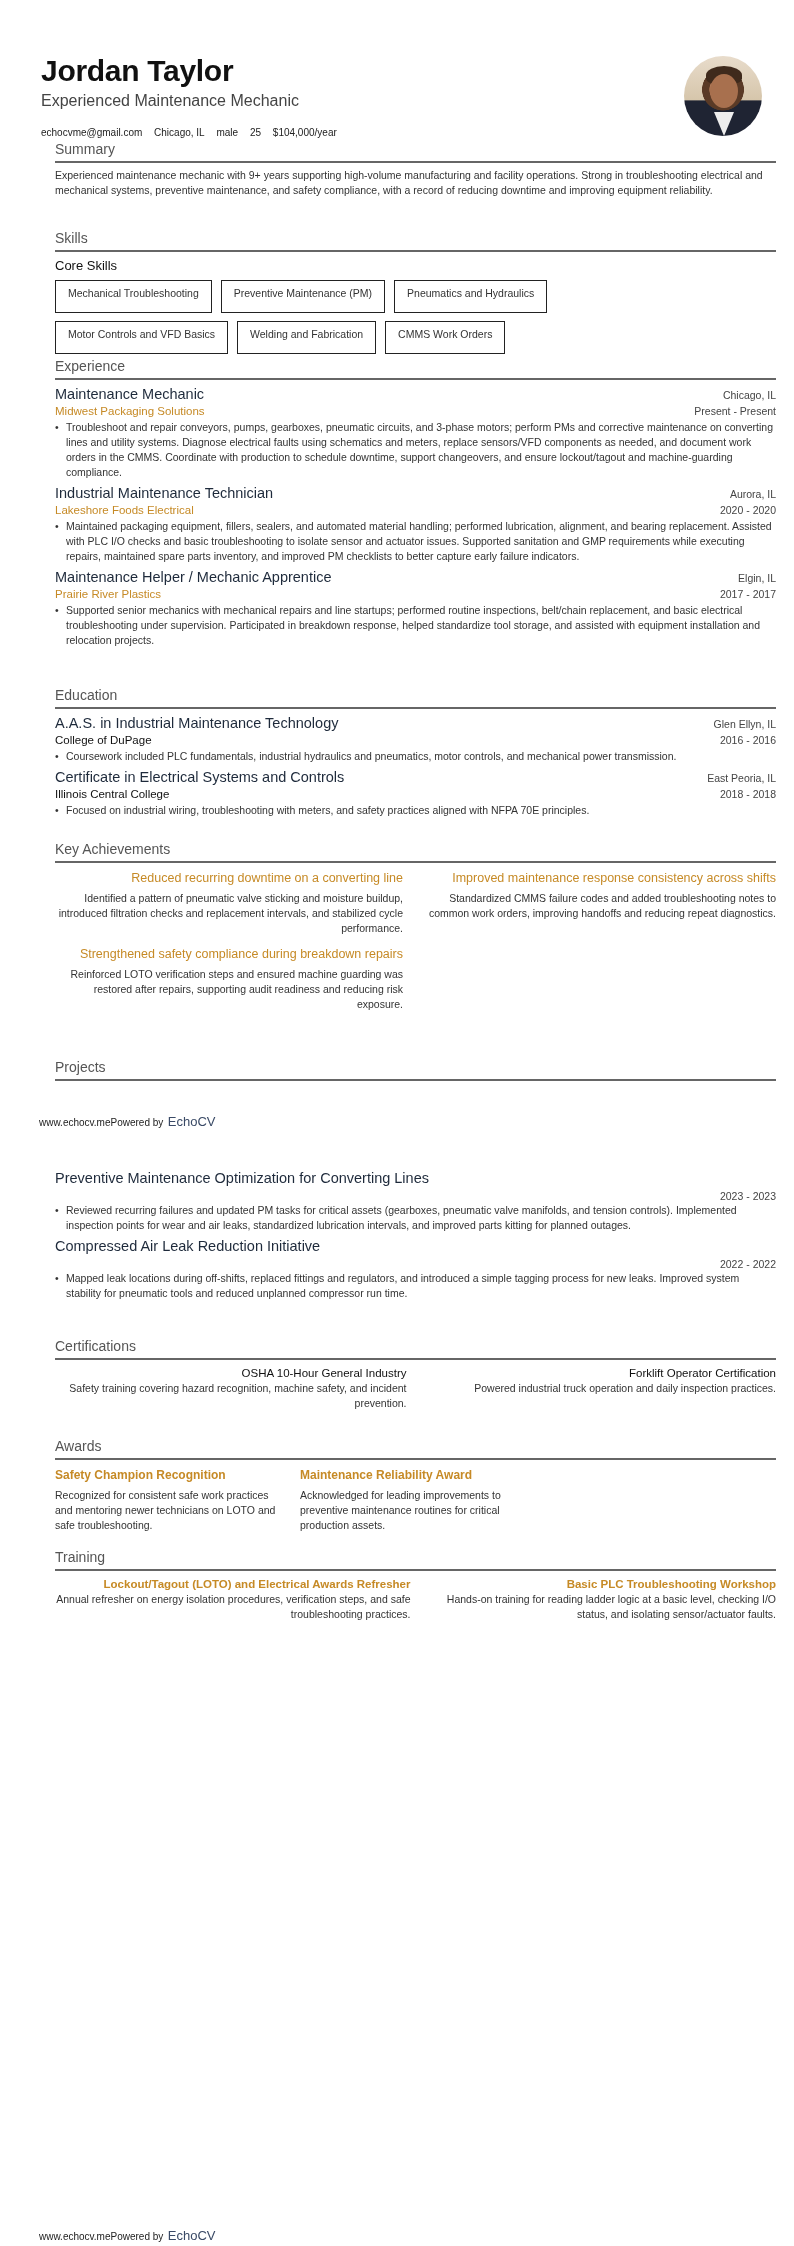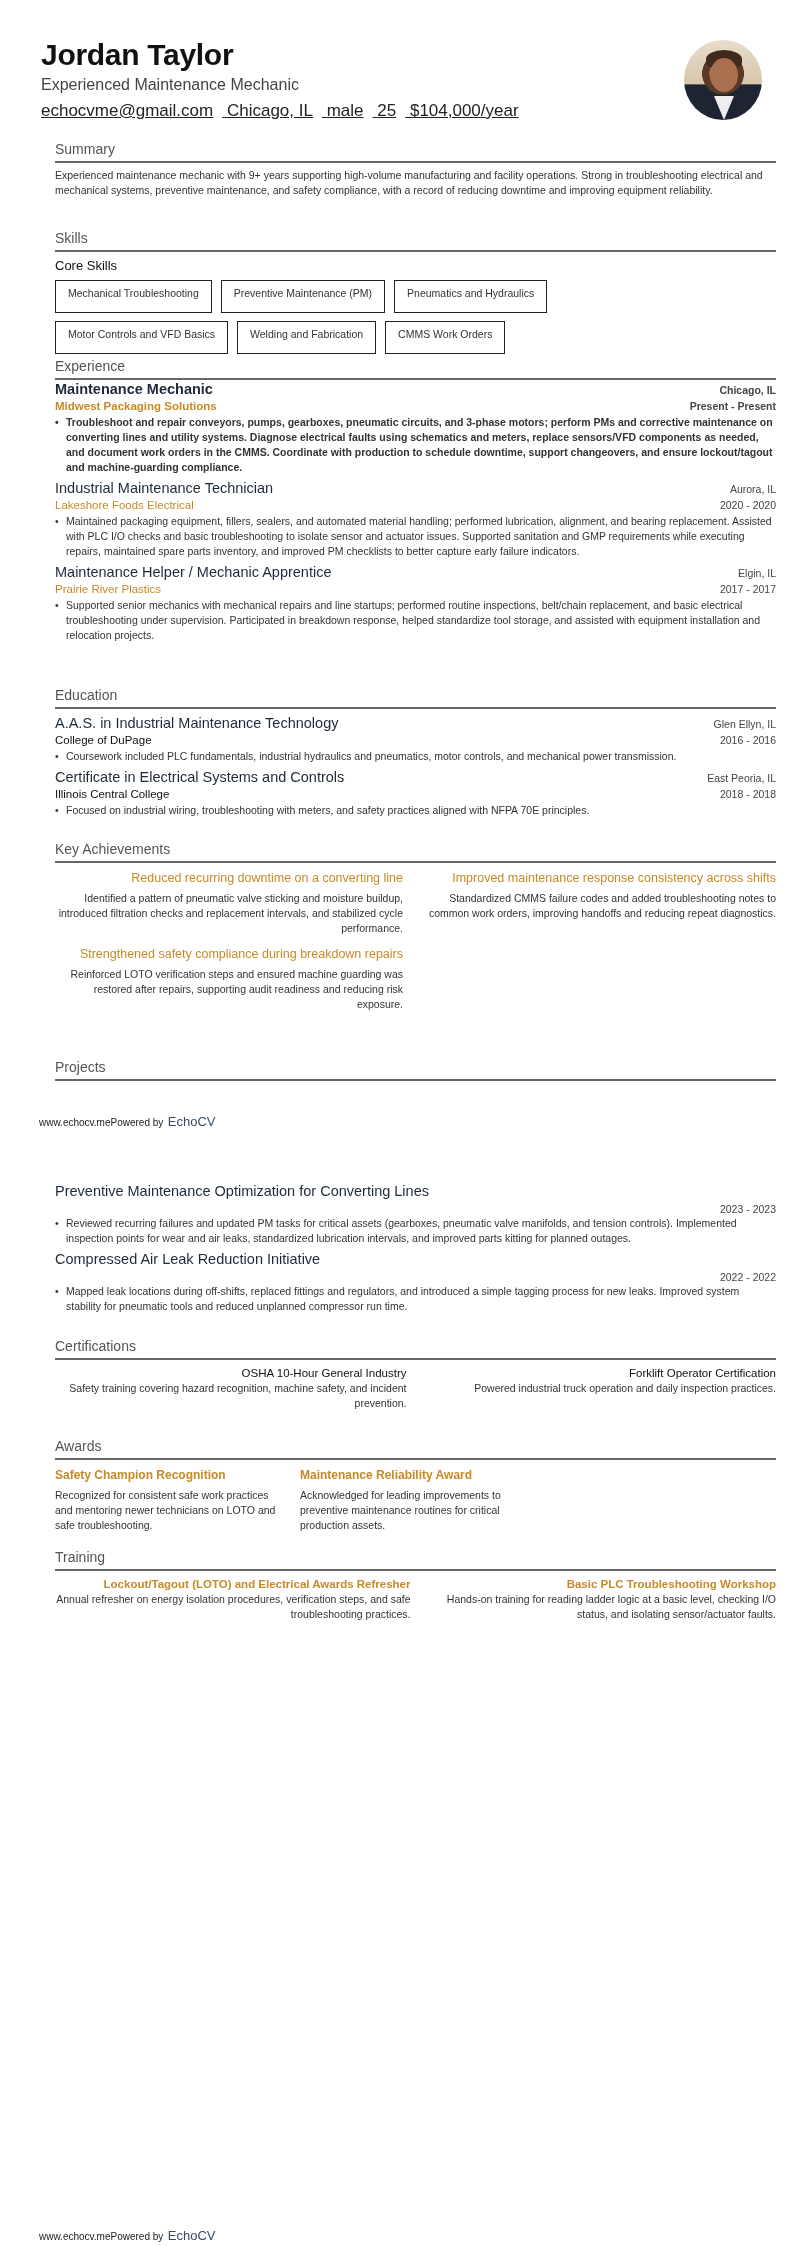--- a/index.html
+++ b/index.html
@@ -1,21 +1,21 @@
 <!DOCTYPE html>
 <html><head>
 <meta charset="utf-8">
 <style>
   * { box-sizing: border-box; margin: 0; padding: 0; }
   html, body { width: 794px; background: #ffffff; }
   body { font-family: "Liberation Sans", "DejaVu Sans", sans-serif; color: #333; position: relative; height: 2246px; }
-  .header { position: absolute; top: 38px; left: 41px; width: 721px; height: 90px; }
+  .header { position: absolute; top: 54px; left: 41px; width: 721px; height: 90px; }
   .name { font-size: 30px; font-weight: bold; color: #111; letter-spacing: -0.3px; line-height: 34px; }
   .role { font-size: 16px; color: #444; margin-top: 3px; line-height: 20px; }
-  .contact { font-size: 17px; color: #222; margin-top: 6px; text-decoration: underline; }
+  .contact { font-size: 10px; color: #222; margin-top: 16px; }
   .contact span { margin-right: 9px; }
   .avatar { position: absolute; right: 0; top: 2px; width: 78px; height: 80px; border-radius: 50%; overflow: hidden;
     background: radial-gradient(circle at 50% 42%, #b07a58 0 22%, #5a3a26 23% 34%, transparent 35%),
                 linear-gradient(180deg, #e8dccb 0%, #d6c6ab 55%, #1f2433 56%, #1f2433 100%); }
   .avatar .face { position: absolute; left: 26px; top: 18px; width: 28px; height: 34px; border-radius: 50%; background: #a8704e; }
   .avatar .hair { position: absolute; left: 22px; top: 10px; width: 36px; height: 18px; border-radius: 50% 50% 30% 30%; background: #3f2a1c; }
   .avatar .collar { position: absolute; left: 30px; top: 56px; width: 20px; height: 24px; background: #eee; clip-path: polygon(0 0, 100% 0, 50% 100%); }
   .section-title { font-size: 14px; color: #555; line-height: 18px; }
   .rule { height: 2px; background: #666; margin-top: 3px; }
   .sec { position: absolute; left: 55px; width: 721px; }
@@ -81,21 +81,21 @@
     <div class="chip">Motor Controls and VFD Basics</div>
     <div class="chip">Welding and Fabrication</div>
     <div class="chip">CMMS Work Orders</div>
   </div>
 </div>
 
 <div class="sec" style="top:357px;">
   <div class="section-title">Experience</div>
   <div class="rule"></div>
 
-  <div style="font-weight:bold;">
+  <div style="margin-top:5px;">
     <div class="entry-head">
       <div class="entry-title">Maintenance Mechanic</div>
       <div class="entry-loc">Chicago, IL</div>
     </div>
     <div class="entry-head">
       <div class="entry-org">Midwest Packaging Solutions</div>
       <div class="entry-date">Present - Present</div>
     </div>
     <ul class="bullets">
         <li>Troubleshoot and repair conveyors, pumps, gearboxes, pneumatic circuits, and 3-phase motors; perform PMs and corrective maintenance on converting lines and utility systems. Diagnose electrical faults using schematics and meters, replace sensors/VFD components as needed, and document work orders in the CMMS. Coordinate with production to schedule downtime, support changeovers, and ensure lockout/tagout and machine-guarding compliance.</li>
@@ -189,21 +189,21 @@
 </div>
 
 <div class="footer" style="top:1112px;">
   <div class="url">www.echocv.me</div>
   <div>
     <span class="powered">Powered by</span>
     <span class="brand">EchoCV</span>
   </div>
 </div>
 
-<div class="sec" style="top:1169px;margin-top:13px;">
+<div class="sec" style="top:1169px;">
   <div>
     <div class="entry-title">Preventive Maintenance Optimization for Converting Lines</div>
     <div style="text-align:right; margin-top:3px;" class="entry-date">2023 - 2023</div>
     <ul class="bullets">
         <li>Reviewed recurring failures and updated PM tasks for critical assets (gearboxes, pneumatic valve manifolds, and tension controls). Implemented inspection points for wear and air leaks, standardized lubrication intervals, and improved parts kitting for planned outages.</li>
       </ul>
   </div>
   <div style="margin-top:4px;">
     <div class="entry-title">Compressed Air Leak Reduction Initiative</div>
     <div style="text-align:right; margin-top:3px;" class="entry-date">2022 - 2022</div>

